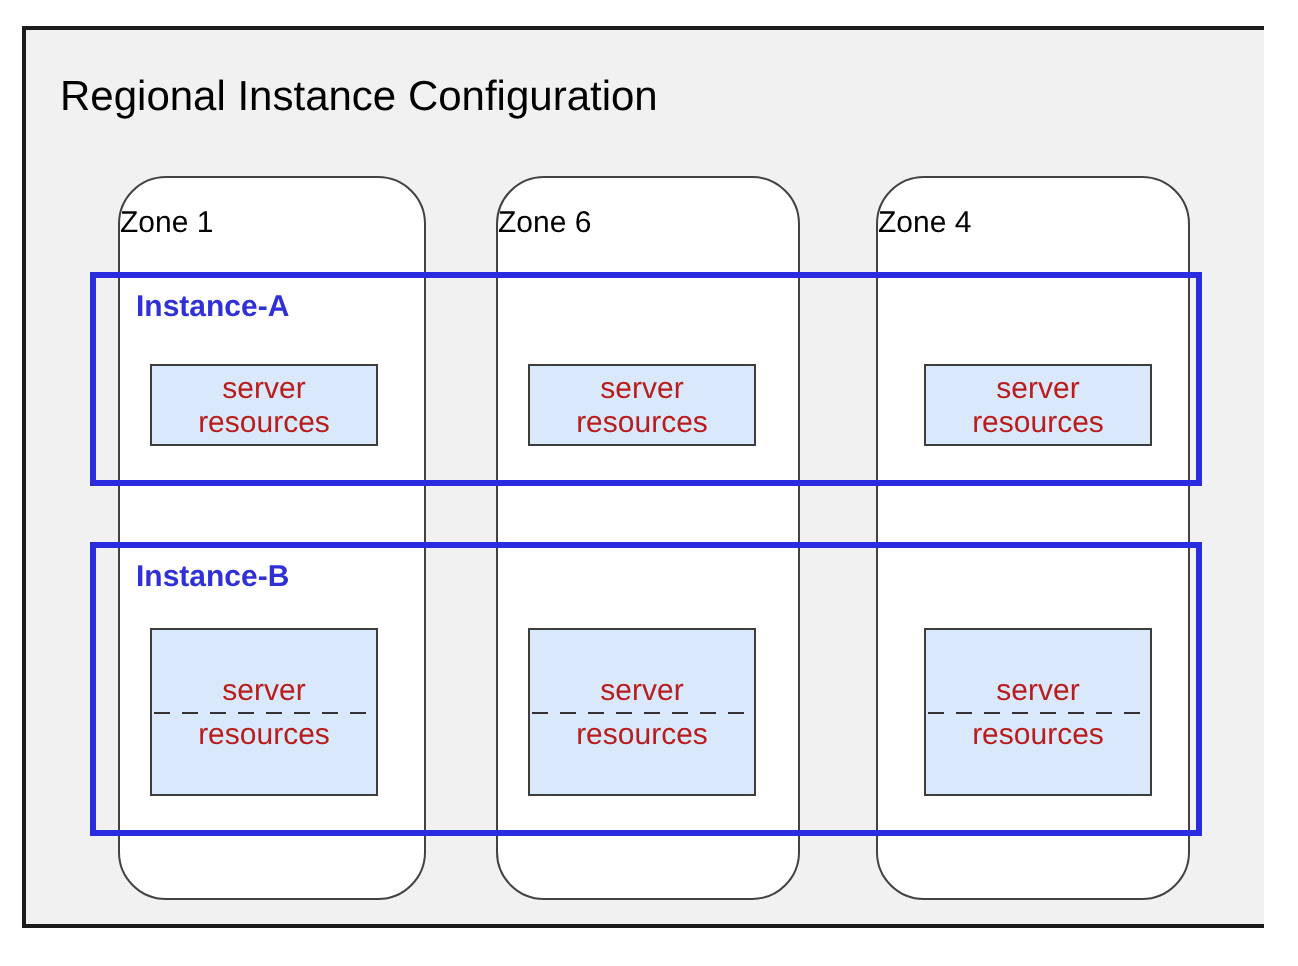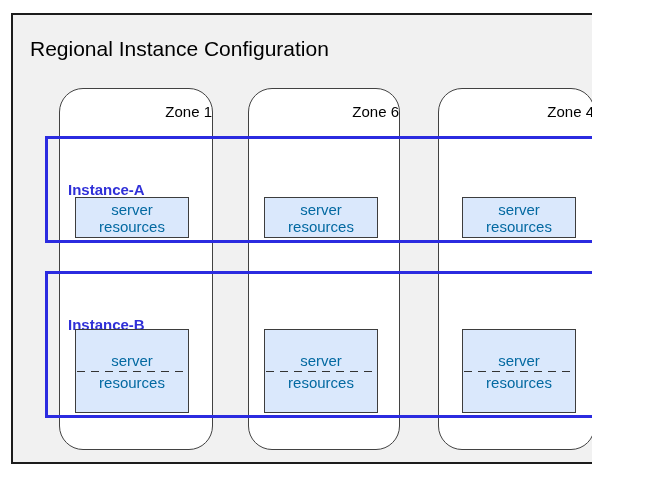--- a/index.html
+++ b/index.html
@@ -7,20 +7,21 @@
     padding: 0;
     background: #ffffff;
     font-family: "Liberation Sans", sans-serif;
   }
   .canvas {
     position: relative;
     width: 592px;
     height: 483px;
     background: #ffffff;
     overflow: hidden;
+    padding-left: 40px;
   }
   .region-box {
     position: absolute;
     left: 11px;
     top: 13px;
     width: 624px;
     height: 451px;
     box-sizing: border-box;
     border: 2px solid #1c1c1c;
     background: #f1f1f1;
@@ -40,21 +41,21 @@
     box-sizing: border-box;
     background: #ffffff;
     border: 1px solid #424242;
     border-radius: 24px;
   }
   .zone-1 { left: 46px;  width: 154px; }
   .zone-2 { left: 235px; width: 152px; }
   .zone-3 { left: 425px; width: 157px; }
   .zone-label {
     margin-top: 14px;
-    text-align: right;
+    text-align: left;
     font-size: 15px;
     color: #000000;
   }
   .instance {
     position: absolute;
     left: 32px;
     width: 556px;
     box-sizing: border-box;
     border: 3px solid #2b2be0;
     background: transparent;
@@ -62,33 +63,31 @@
   .instance-a { top: 121px; height: 107px; }
   .instance-b { top: 256px; height: 147px; }
   .instance-label {
     position: absolute;
     left: 20px;
     top: 6px;
     font-size: 15px;
     font-weight: bold;
     color: #3030d8;
     white-space: nowrap;
-    margin-top: 36px;
   }
   .resource {
     position: absolute;
     box-sizing: border-box;
     width: 114px;
     background: #dae8fc;
     border: 1px solid #3d3d3d;
     font-size: 15px;
     line-height: 17px;
-    color: #0369a1;
+    color: #b91c1c;
     text-align: center;
-    margin-top: 15px;
   }
   .resource.row-a {
     top: 167px;
     height: 41px;
     display: flex;
     flex-direction: column;
     justify-content: center;
   }
   .resource.row-b {
     top: 299px;

